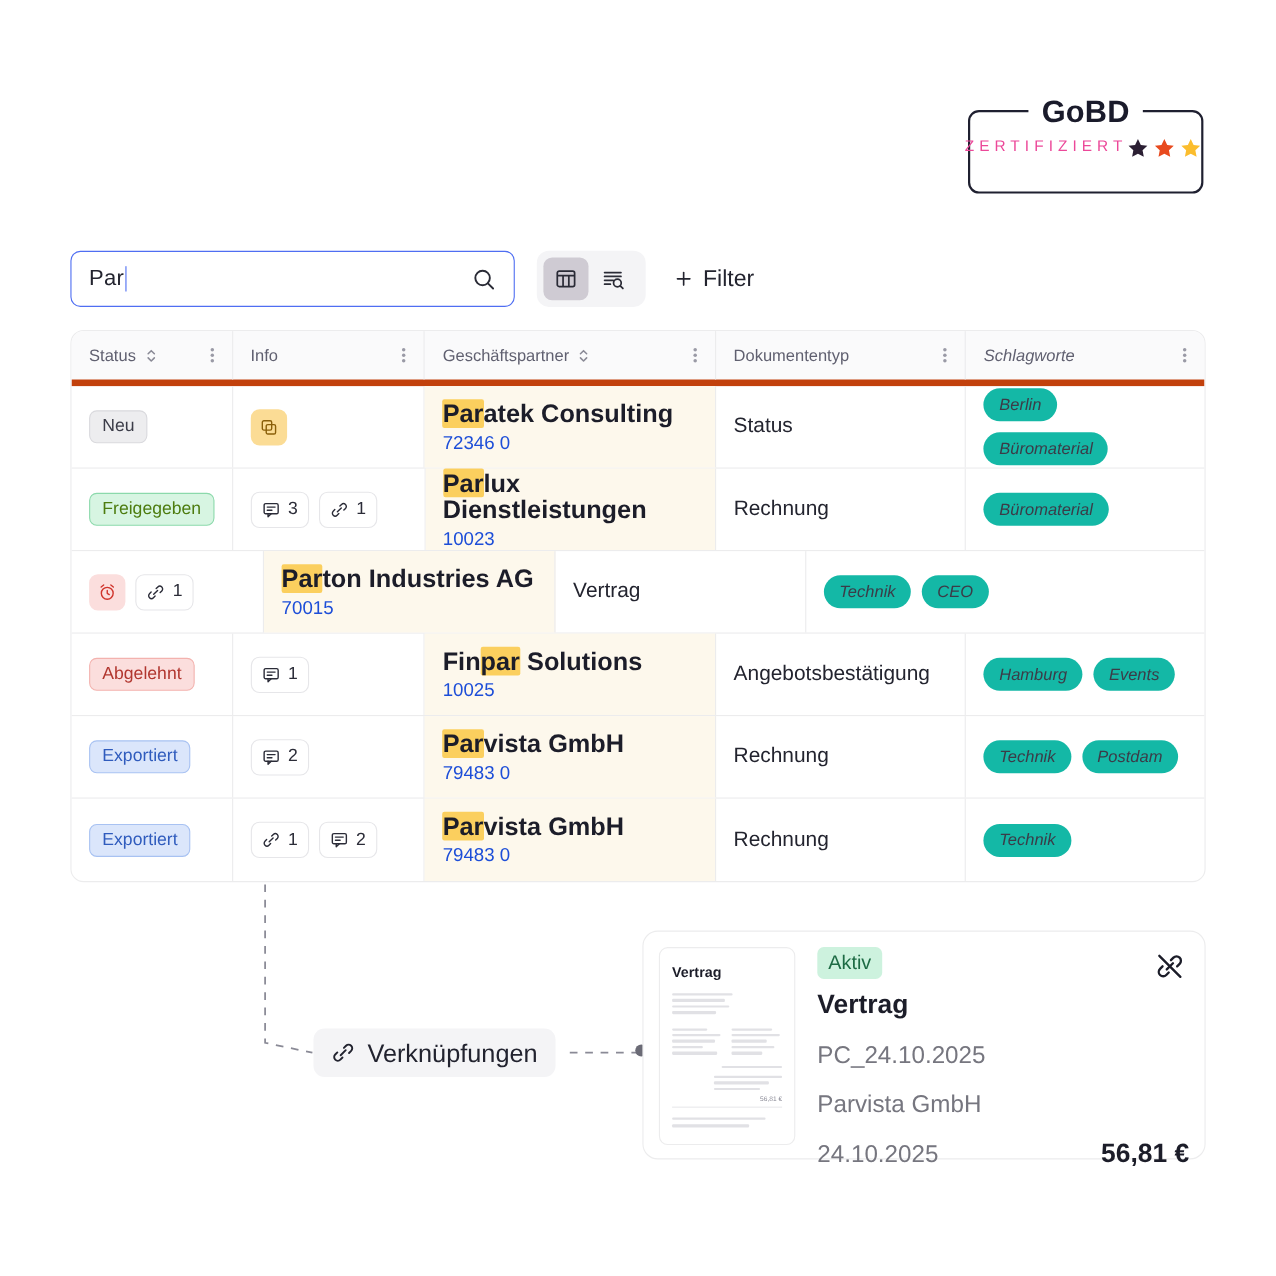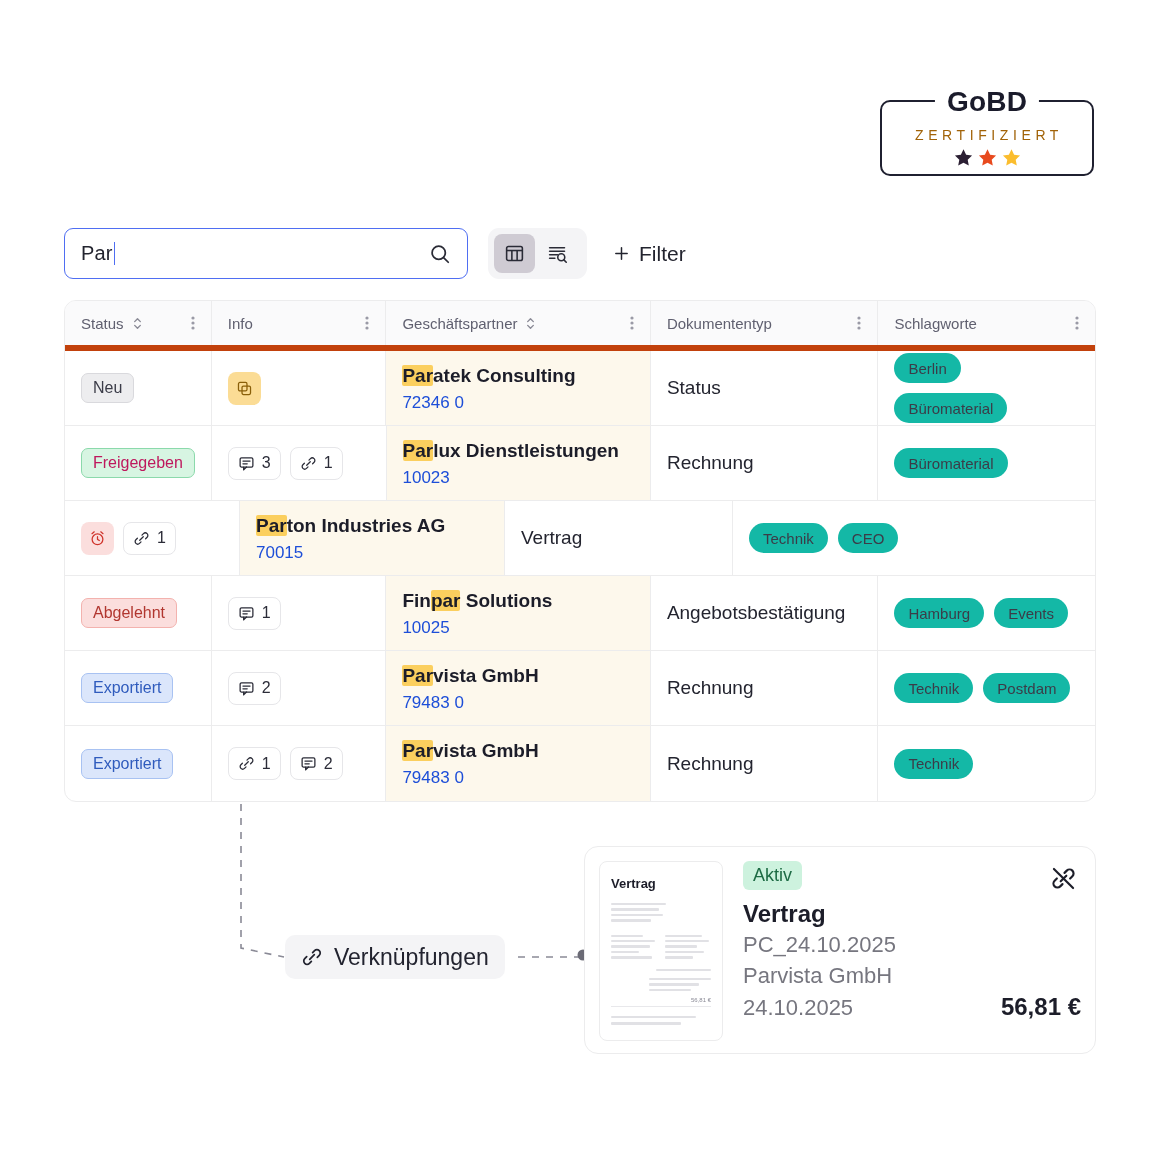--- a/index.html
+++ b/index.html
@@ -11,31 +11,31 @@
     color: #1f2030;
     overflow: hidden;
   }
   .page { position: relative; width: 1160px; height: 1160px; }
 
   
   .gobd {
     position: absolute; left: 880px; top: 100px;
     width: 214px; height: 76px;
     border: 2px solid #1f2030; border-radius: 10px;
-    display: flex; flex-direction: column; align-items: center;
+    display: flex; align-items: center;
     justify-content: flex-end; padding-bottom: 7px;
   }
   .gobd-title {
     position: absolute; top: -17px; left: 50%; transform: translateX(-50%);
     background: #ffffff; padding: 0 12px;
     font-size: 28px; font-weight: bold; letter-spacing: .2px;
     color: #1a1b2b; line-height: 34px; white-space: nowrap;
   }
   .gobd-sub {
-    font-size: 14px; letter-spacing: 4.6px; color: #a16207;
+    font-size: 14px; letter-spacing: 4.6px; color: #ec4899;
     margin-bottom: 5px; margin-left: 4px; white-space: nowrap;
   }
   .gobd-stars { display: flex; gap: 5px; align-items: center; }
   .star { width: 19px; height: 19px; display: block; }
 
   
   .searchrow { position: absolute; left: 64px; top: 228px; display: flex; align-items: center; }
   .searchbox {
     width: 404px; height: 51px;
     border: 1.6px solid #4f6ef2; border-radius: 9px;
@@ -81,58 +81,58 @@
     display: flex; align-items: center; height: 100%;
     padding: 0 16px; font-size: 15px; color: #606070;
     border-right: 1px solid #ececed; position: relative;
   }
   .th:last-child { border-right: none; }
   .th-label { white-space: nowrap; }
   .sorticon { width: 13px; height: 15px; margin-left: 7px; display: block; }
   .kebab { margin-left: auto; width: 4px; height: 16px; display: block; }
 
   .c1 { width: 147px; } .c2 { width: 175px; } .c3 { width: 265px; }
-  .c4 { width: 228px; } .c5 { width: 217px; }
+  .c4 { width: 228px; } .c5 { width: 217px; font-style: italic; }
 
   .trow { display: flex; border-bottom: 1px solid #ececed; height: 75px; }
   .trow:last-child { border-bottom: none; }
   .td {
     display: flex; align-items: center; padding: 0 16px;
     border-right: 1px solid #ececed; height: 100%;
   }
   .td:last-child { border-right: none; }
   .td.partner { background: #fdf8ec; flex-direction: column;
                 align-items: flex-start; justify-content: center; }
 
   .badge {
     display: inline-flex; align-items: center; justify-content: center;
     height: 30px; padding: 0 11px; border-radius: 7px;
     font-size: 16px; border: 1px solid transparent; white-space: nowrap;
   }
   .b-neu        { background: #ededef; border-color: #d9d9dd; color: #3b3c48; }
-  .b-freigegeben{ background: #d7f5e2; border-color: #8bd9ab; color: #be185d; }
+  .b-freigegeben{ background: #d7f5e2; border-color: #8bd9ab; color: #4d7c0f; }
   .b-ausstehend { background: #fde9b8; border-color: #eeb93f; color: #6b4a12; }
   .b-abgelehnt  { background: #fbdedd; border-color: #f3b2ae; color: #b1362f; }
   .b-exportiert { background: #dbe6fb; border-color: #a8c2f2; color: #2f5bbd; }
 
   .chips { display: flex; align-items: center; gap: 9px; position: relative; }
   .chip {
     display: inline-flex; align-items: center; gap: 7px;
     height: 33px; padding: 0 9px;
     border: 1px solid #e6e6e9; border-radius: 8px; background: #fff;
     font-size: 16px; color: #2b2c38;
   }
   .icon-box {
     width: 33px; height: 33px; border-radius: 8px;
     display: flex; align-items: center; justify-content: center;
   }
   .icon-box.amber { background: #fbdc95; }
   .icon-box.red   { background: #fbdedd; }
 
-  .pname { font-size: 19px; font-weight: bold; color: #1c1d29; line-height: 24px; }
+  .pname { font-size: 23px; font-weight: bold; color: #1c1d29; line-height: 24px; }
   .hl { background: #fbcf5e; border-radius: 2px; }
   .pnum { font-size: 17px; color: #1d4ed8; margin-top: 5px; line-height: 20px; }
   .doctype { font-size: 19px; color: #23242f; }
 
   .tags { display: flex; align-items: center; gap: 10px; flex-wrap: wrap; }
   .tag {
     display: inline-flex; align-items: center; justify-content: center;
     height: 30px; padding: 0 14px; border-radius: 15px;
     background: #14b8a6; font-size: 15px; color: #3b3c48; white-space: nowrap;
   }
@@ -170,21 +170,21 @@
   .thumb-amt { font-size: 6px; color: #8a8a96; text-align: right; margin-top: 6px; }
   .thumb-rule { height: 1px; background: #e8e8eb; margin-top: 3px; }
 
   .dinfo { flex: 1; padding-left: 20px; position: relative; }
   .aktiv {
     display: inline-flex; align-items: center; justify-content: center;
     height: 29px; padding: 0 10px; border-radius: 6px;
     background: #cdf2de; color: #1d6b44; font-size: 18px;
   }
   .dtitle { font-size: 24px; font-weight: bold; color: #1c1d29; margin-top: 9px; line-height: 30px; }
-  .dline { font-size: 22px; color: #76767f; margin-top: 0; line-height: 31px; }
+  .dline { font-size: 22px; color: #76767f; margin-top: 14px; line-height: 31px; }
   .damt-row { display: flex; align-items: baseline; }
   .damt { margin-left: auto; font-size: 24px; font-weight: bold; color: #1c1d29; }
   .unlink { position: absolute; right: 4px; top: 4px; width: 27px; height: 27px; }
 </style>
 </head>
 <body>
 
 <div class="page">
 
   <div class="gobd">

